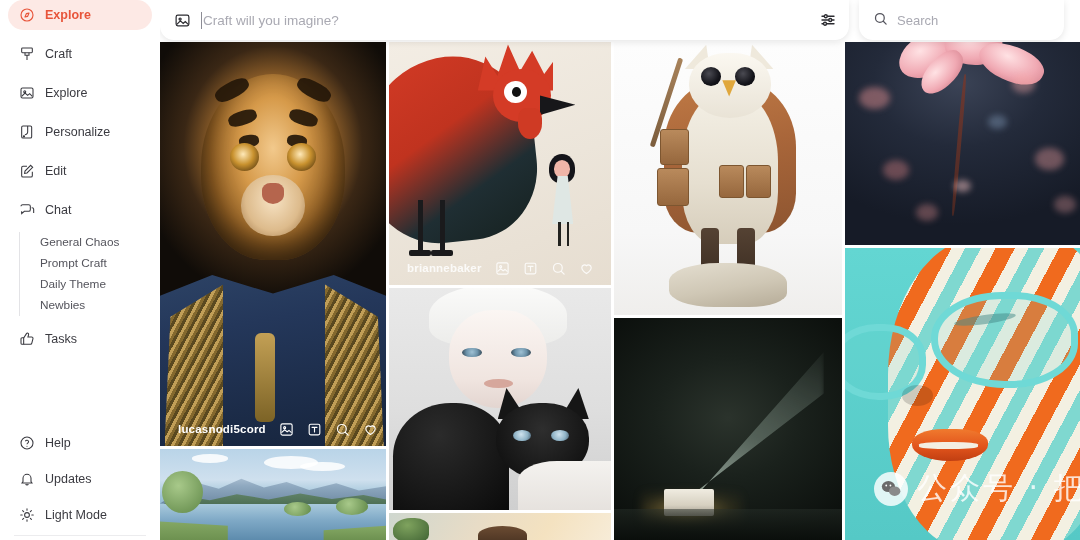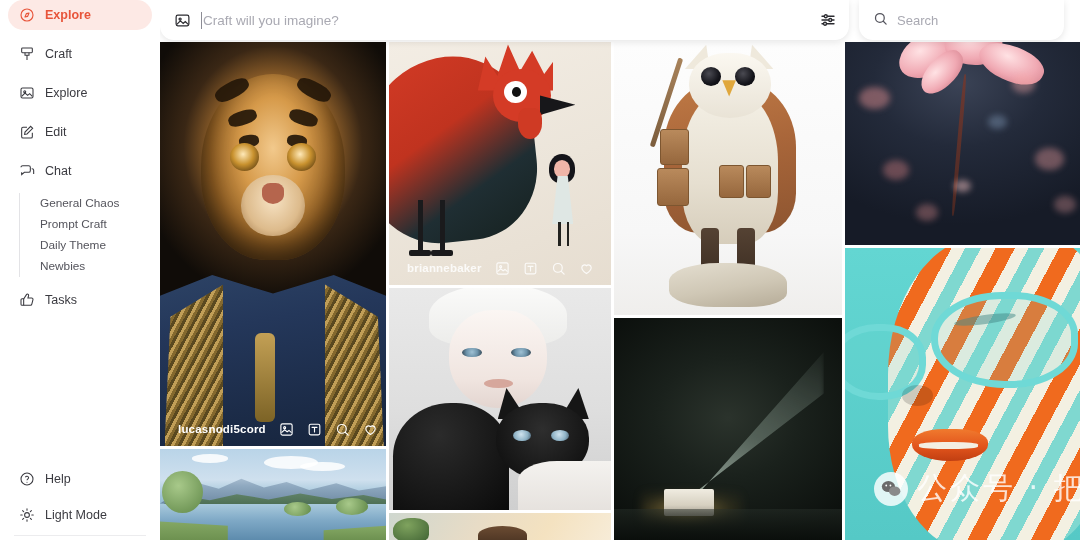--- a/index.html
+++ b/index.html
@@ -401,20 +401,30 @@
         <span class="ico">
           <svg width="16" height="16" viewBox="0 0 24 24" fill="none" stroke="#3a3a40" stroke-width="1.6">
             <rect x="3" y="4.5" width="18" height="15" rx="2.2"></rect>
             <circle cx="8.6" cy="10" r="1.5"></circle>
               <path d="M4 17l5-5 4 3.5 3-2.5 4 4"></path>
           </svg>
         </span>
         <span>Explore</span>
       </div>
 
+      <div class="nav-item">
+        <span class="ico">
+          <svg width="16" height="16" viewBox="0 0 24 24" fill="none" stroke="#3a3a40" stroke-width="1.6">
+            <rect x="4" y="3" width="15" height="18" rx="2"></rect>
+            <path d="M13 3v9a4.2 4.2 0 01-4.2 4.2"></path>
+              <circle cx="7.4" cy="18.6" r=".9" fill="#3a3a40"></circle>
+          </svg>
+        </span>
+        <span>Personalize</span>
+      </div>
 
       <div class="nav-item">
         <span class="ico">
           <svg width="16" height="16" viewBox="0 0 24 24" fill="none" stroke="#3a3a40" stroke-width="1.6">
             <path d="M20 13v6a2 2 0 01-2 2H6a2 2 0 01-2-2V7a2 2 0 012-2h6"></path>
             <path d="M17.5 3.5l3 3L12 15l-3.6.6L9 12z"></path>
           </svg>
         </span>
         <span>Edit</span>
       </div>
@@ -454,20 +464,29 @@
         <span class="ico">
           <svg width="16" height="16" viewBox="0 0 24 24" fill="none" stroke="#3a3a40" stroke-width="1.6">
             <circle cx="12" cy="12" r="9"></circle>
             <path d="M9.6 9.4a2.5 2.5 0 014.8.9c0 1.7-2.4 2-2.4 3.4"></path>
             <circle cx="12" cy="17" r=".8" fill="#3a3a40" stroke="none"></circle>
           </svg>
         </span>
         <span>Help</span>
       </div>
 
+      <div class="nav-item">
+        <span class="ico">
+          <svg width="16" height="16" viewBox="0 0 24 24" fill="none" stroke="#3a3a40" stroke-width="1.6">
+            <path d="M6 16V11a6 6 0 1112 0v5l1.4 2H4.6z"></path>
+              <path d="M10 19.5a2.2 2.2 0 004 0"></path>
+          </svg>
+        </span>
+        <span>Updates</span>
+      </div>
 
       <div class="nav-item">
         <span class="ico">
           <svg width="16" height="16" viewBox="0 0 24 24" fill="none" stroke="#3a3a40" stroke-width="1.6">
             <circle cx="12" cy="12" r="3.6"></circle>
             <path d="M12 2.6v2.2M12 19.2v2.2M2.6 12h2.2M19.2 12h2.2M5.4 5.4l1.6 1.6M17 17l1.6 1.6M18.6 5.4L17 7M7 17l-1.6 1.6" stroke-linecap="round"></path>
           </svg>
         </span>
         <span>Light Mode</span>
       </div>

